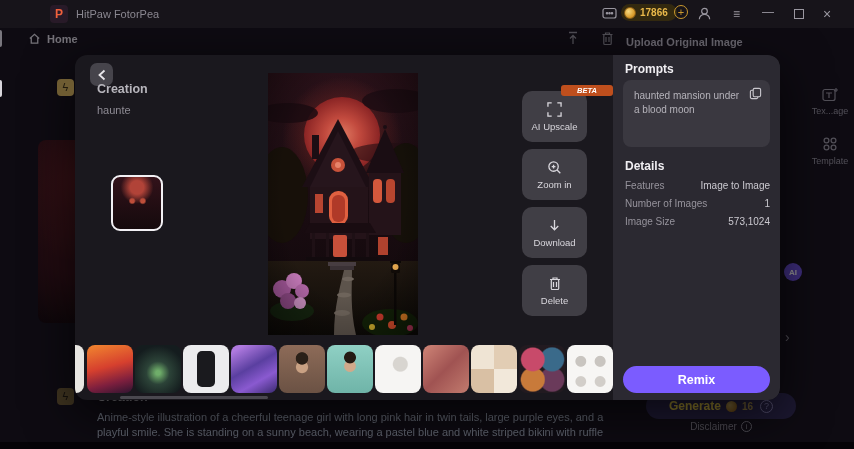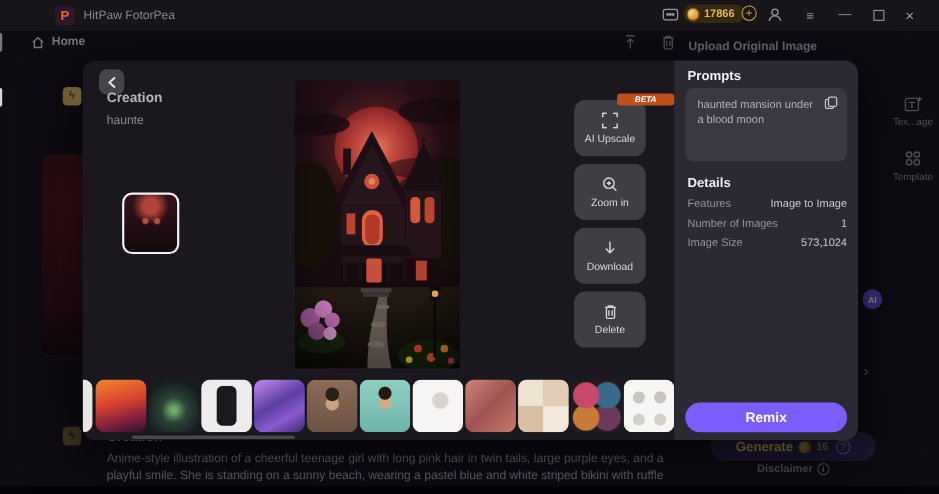--- a/index.html
+++ b/index.html
@@ -26,21 +26,21 @@
   #account-btn { left:697px; top:6px; }
   #menu-btn  { left:733px; top:7px; font-size:12px; }
   #min-btn   { left:762px; top:5px; font-size:12px; }
   #max-btn   { left:794px; top:9px; width:10px; height:10px; border:1px solid #9a97a0; }
   #close-btn { left:823px; top:6px; font-size:14px; }
 
   
   .edge-bar { position:absolute; left:0; width:2px; background:#d8d6dc; border-radius:0 2px 2px 0; }
   #edge-bar-1 { top:30px; height:17px; }
   #edge-bar-2 { top:80px; height:17px; z-index:11; }
-  #home-nav { position:absolute; left:28px; top:32px; display:flex; gap:6px; align-items:flex-start;
+  #home-nav { position:absolute; left:28px; top:32px; display:flex; gap:6px; align-items:center;
     color:#cfcdd3; font-size:11px; font-weight:bold; }
   #upload-icon { position:absolute; left:566px; top:31px; }
   #trash-icon-top { position:absolute; left:601px; top:31px; }
   #upload-title { position:absolute; left:626px; top:36px; font-size:11px; font-weight:bold; color:#bab7c1; }
   #red-card { position:absolute; left:38px; top:140px; width:58px; height:183px;
     border-radius:8px 0 0 8px;
     background: radial-gradient(circle at 85% 22%, #5c1a1d 8%, rgba(0,0,0,0) 55%),
                 radial-gradient(circle at 70% 60%, #3a1216 20%, rgba(0,0,0,0) 70%),
                 linear-gradient(#2c0f14, #180a0d 75%, #120809); }
   .creation-icon { position:absolute; width:17px; height:17px; border-radius:4px;
@@ -55,21 +55,21 @@
     line-height:15px; color:#aab3c2; max-height:31px; overflow:hidden; }
   #gen-btn { position:absolute; left:646px; top:393px; width:150px; height:26px; border-radius:14px;
     background:#2e2950; display:flex; align-items:center; justify-content:center; gap:5px; }
   #gen-label { font-size:12px; font-weight:bold; color:#fde047; }
   .coin-dim { width:11px; height:11px; border-radius:50%;
     background:radial-gradient(circle at 35% 35%, #d8b860, #a87620 70%); }
   #gen-cost { font-size:10px; font-weight:bold; color:#b59a4e; }
   #gen-help { width:13px; height:13px; border:1px solid #8d86b8; border-radius:50%; color:#8d86b8;
     font-size:9px; line-height:11px; text-align:center; margin-left:2px; }
   #disclaimer-row { position:absolute; left:646px; top:421px; width:150px; display:flex;
-    align-items:center; justify-content:center; gap:4px; color:#8a8790; font-size:10px;font-weight:bold; }
+    align-items:center; justify-content:center; gap:4px; color:#8a8790; font-size:10px; }
   #info-circle { width:11px; height:11px; border:1px solid #8a8790; border-radius:50%;
     font-size:8px; line-height:9px; text-align:center; }
   #ai-badge { position:absolute; left:784px; top:263px; width:18px; height:18px; border-radius:50%;
     background:#6b4fd8; color:#fff; font-size:8px; font-weight:bold;
     display:flex; align-items:center; justify-content:center; }
   #chev-right { position:absolute; left:785px; top:329px; color:#8a8790; font-size:14px; }
   #bottom-strip { position:absolute; left:0; top:442px; width:854px; height:7px; background:#050307; z-index:6; }
 
   
   .sb-item { position:absolute; left:806px; width:48px; height:46px; display:flex;

